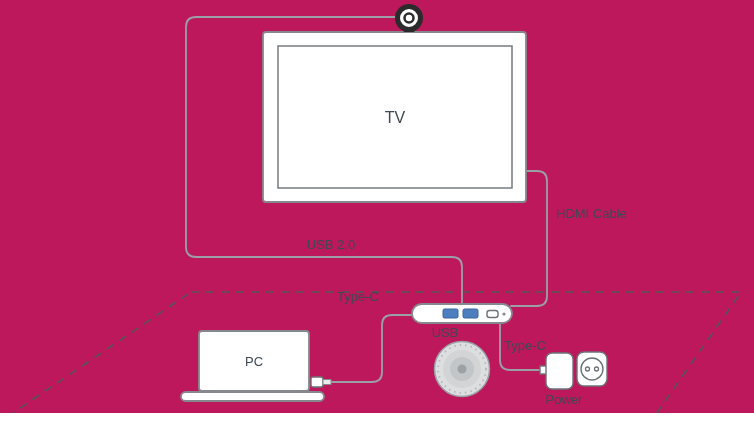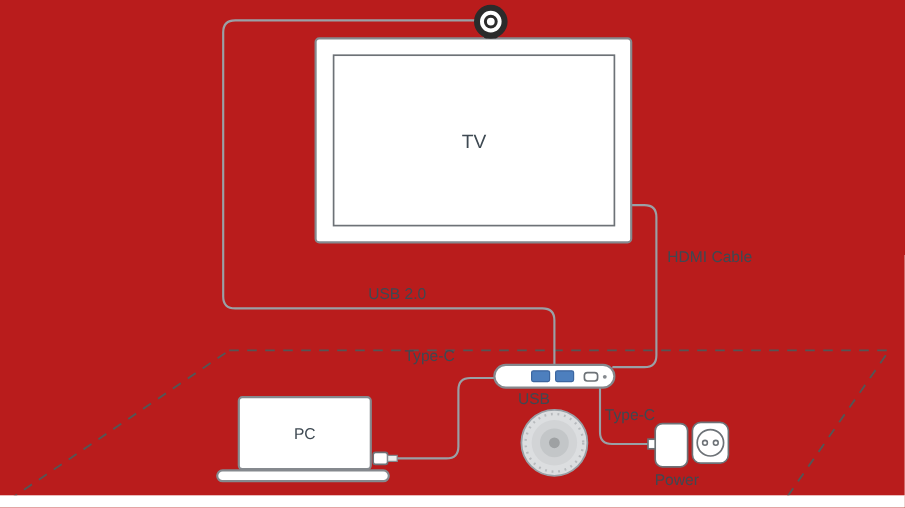--- a/index.html
+++ b/index.html
@@ -1,20 +1,20 @@
 <!DOCTYPE html>
 <html><head>
 <meta charset="utf-8">
 <style>
   html, body { margin: 0; padding: 0; background: #ffffff; }
   .diagram-wrap {
     position: relative;
     width: 754px;
     height: 413px;
-    background: #b91c1c;
+    background: #be185d;
     overflow: hidden;
     font-family: "Liberation Sans", sans-serif;
   }
   svg { display: block; }
   svg text {
     font-family: "Liberation Sans", sans-serif;
     fill: #3e4952;
     font-size: 13px;
   }
   .device  { fill: #ffffff; stroke: #85898e; stroke-width: 1.8; }

